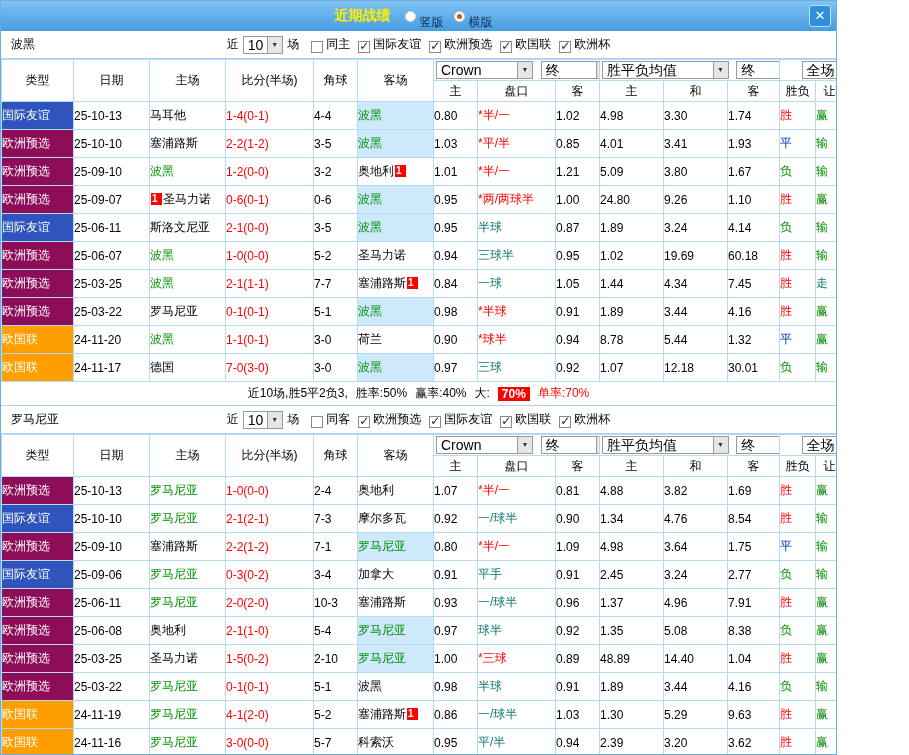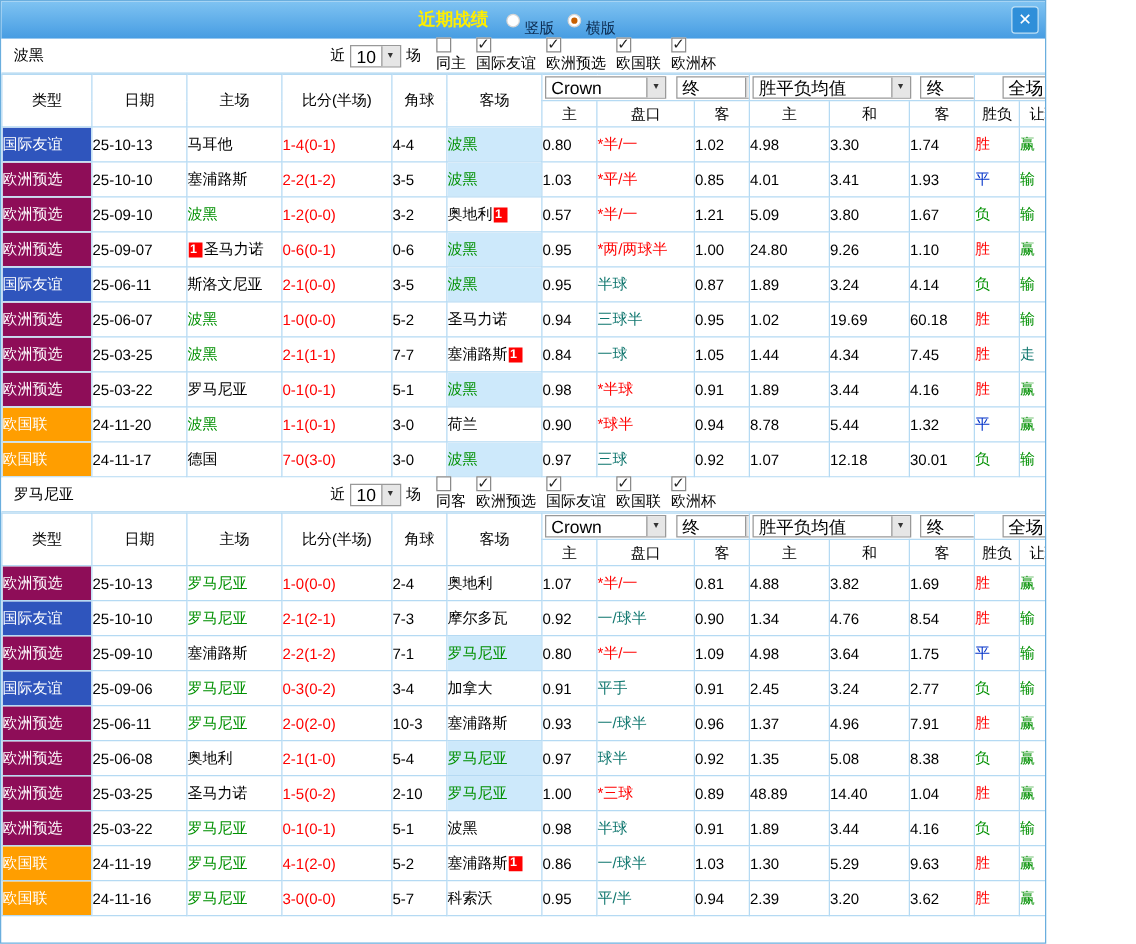--- a/index.html
+++ b/index.html
@@ -18,21 +18,21 @@
 
   
   .filterbar { height:28px; position:relative; display:flex; align-items:center; justify-content:center; border-bottom:1px solid #aad4f0; background:#fff; font-size:12px; color:#000; }
   .filterbar .team { position:absolute; left:8px; }
   .filterbar > span { margin:0 2px; }
   .dd { display:inline-flex; align-items:stretch; border:1px solid #999; background:#fff; height:18px; font-size:14px; vertical-align:middle; cursor:pointer; }
   .dd-text { padding:0 4px; line-height:16px; white-space:nowrap; }
   .dd-arrow { width:15px; background:#e6e6e6; border-left:1px solid #999; position:relative; }
   .dd-arrow::after { content:"▼"; font-size:7px; position:absolute; left:3px; top:4px; color:#333; }
   .filters { display:inline-flex; align-items:center; }
-  .cb-item { display:inline-flex; align-items:flex-start; margin-left:8px; cursor:pointer;flex-direction:column; }
+  .cb-item { display:inline-flex; align-items:flex-end; margin-left:8px; cursor:pointer; }
   .cb { width:12px; height:12px; border:1px solid #8a8a8a; background:#fff; display:inline-block; position:relative; margin-right:3px; }
   .cb[data-checked="true"]::after { content:"✓"; position:absolute; left:0; top:-3px; font-size:12px; font-weight:bold; color:#222; }
 
   
   table { border-collapse:collapse; table-layout:fixed; width:907px; font-size:12px; }
   th, td { border:1px solid #b5daf3; overflow:hidden; white-space:nowrap; padding:0; }
   thead th { height:21px; font-weight:normal; color:#000; background:#fff; }
   tbody td { height:27px; color:#000; background:#fff; }
   .group-head .dd { margin:0 2px;gap:32px; }
 
@@ -221,21 +221,21 @@
 
         <tr>
           <td class="td-type">
             <div class="comp-badge" data-comp="欧洲预选">欧洲预选</div>
           </td>
           <td>25-09-10</td>
           <td data-self="true" data-hl="false"><span>波黑</span></td>
           <td class="score">1-2(0-0)</td>
           <td>3-2</td>
           <td data-self="false" data-hl="false"><span>奥地利</span><span class="rc-badge">1</span></td>
-          <td>0.57</td>
+          <td>1.01</td>
           <td data-c="red">*半/一</td>
           <td>1.21</td>
           <td>5.09</td>
           <td>3.80</td>
           <td>1.67</td>
           <td data-c="green">负</td>
           <td data-c="green">输</td>
           <td data-c="red">大</td>
         </tr>
 
@@ -375,20 +375,28 @@
           <td>12.18</td>
           <td>30.01</td>
           <td data-c="green">负</td>
           <td data-c="green">输</td>
           <td data-c="red">大</td>
         </tr>
 
     </tbody>
   </table>
 
+  <div class="summary">
+    <span>近10场,胜5平2负3,</span>
+    <span>胜率:50%</span>
+    <span>赢率:40%</span>
+    <span>大:</span>
+    <span class="chip">70%</span>
+    <span class="red-text">单率:70%</span>
+  </div>
 
   <div class="filterbar">
     <span class="team">罗马尼亚</span>
     <span>近</span>
     <span class="dd">
         <span class="dd-text">10</span>
         <span class="dd-arrow"></span>
       </span>
     <span>场</span>
     <span class="filters">

